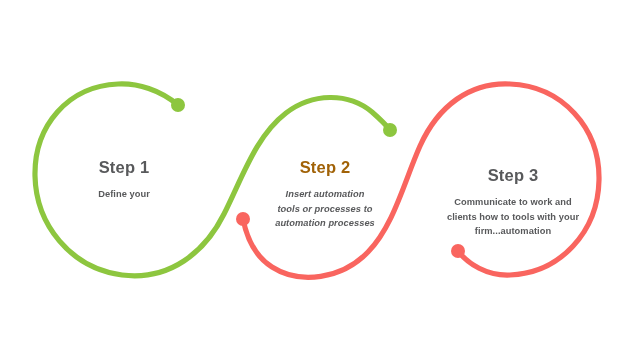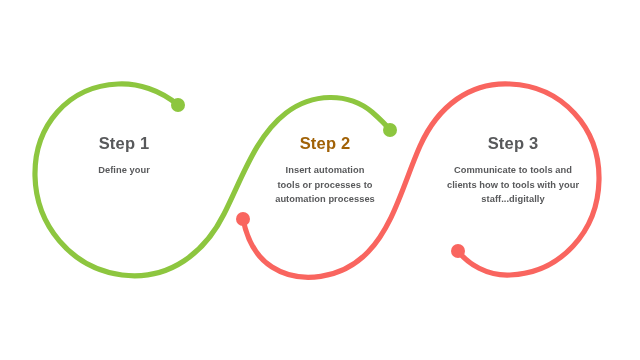--- a/index.html
+++ b/index.html
@@ -29,20 +29,21 @@
     left: 0;
     top: 0;
     width: 640px;
     height: 360px;
   }
 
   .step-label-group {
     position: absolute;
     text-align: center;
     user-select: none;
+    margin-top: 24px;
   }
 
   .step-title {
     font-size: 16.5px;
     font-weight: bold;
     letter-spacing: 0.2px;
     color: #58595b;
     margin: 0 0 11px 0;
     line-height: 1.1;
     white-space: nowrap;
@@ -53,21 +54,21 @@
     font-weight: bold;
     color: #58595b;
     line-height: 1.55;
     margin: 0;
     letter-spacing: 0.05px;
   }
 
   
   #step-1-labels { left: 44px;  top: 134px; width: 160px; }
   #step-2-labels { left: 240px; top: 134px; width: 170px; }
-  #step-3-labels { left: 424px; top: 134px; width: 178px; }
+  #step-3-labels { left: 424px; top: 142px; width: 178px; }
 </style>
 </head>
 <body style="background: rgb(255, 255, 255);">
 
 <div id="infographic">
 
   <svg class="curve-layer" viewBox="0 0 640 360" width="640" height="360" xmlns="http://www.w3.org/2000/svg">
 
     <path id="green-path" fill="none" stroke-width="5.2" stroke-linecap="round" d="M 178 105
              C 160 90, 138 83, 118 84
@@ -95,29 +96,29 @@
 
   <div class="step-label-group" id="step-1-labels">
     <div class="step-title" style="color: rgb(88, 89, 91);">Step 1</div>
     <div class="step-desc" style="color: rgb(88, 89, 91);">
       <div>Define your</div>
     </div>
   </div>
 
   <div class="step-label-group" id="step-2-labels">
     <div class="step-title" style="color: #a16207;">Step 2</div>
-    <div class="step-desc" style="color: rgb(88, 89, 91);">
+    <div class="step-desc" style="color: rgb(88, 89, 91); font-style: italic;">
       <div>Insert automation</div>
       <div>tools or processes to</div>
       <div>automation processes</div>
     </div>
   </div>
 
   <div class="step-label-group" id="step-3-labels">
     <div class="step-title" style="color: rgb(88, 89, 91);">Step 3</div>
     <div class="step-desc" style="color: rgb(88, 89, 91);">
-      <div>Communicate to tools and</div>
+      <div>Communicate to work and</div>
       <div>clients how to tools with your</div>
-      <div>staff...digitally</div>
+      <div>firm...automation</div>
     </div>
   </div>
 
 </div>
 
 </body></html>

